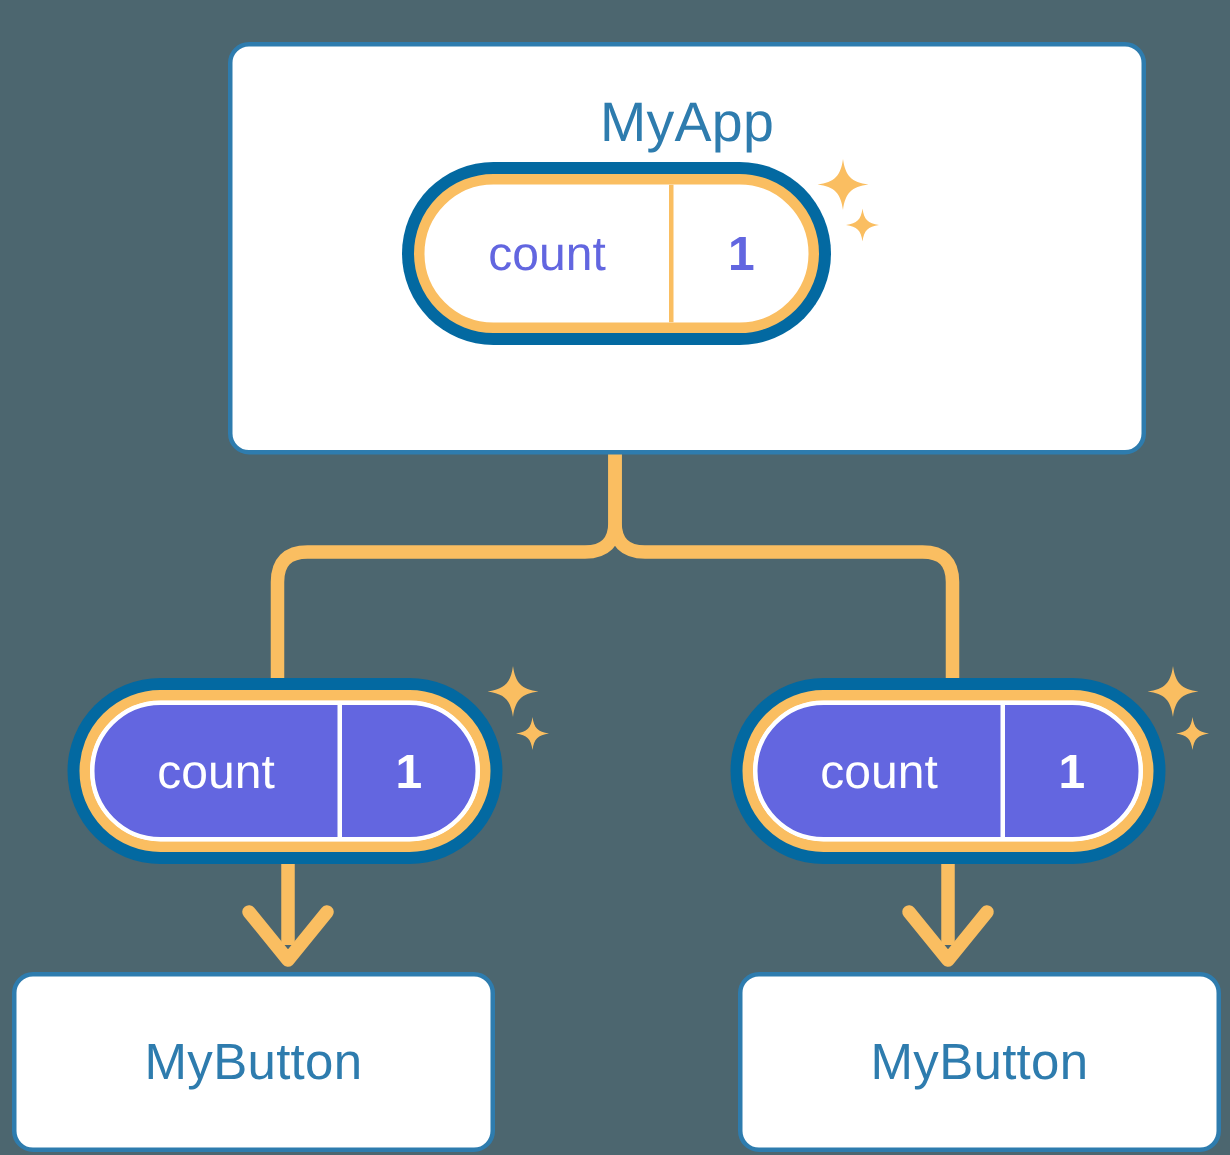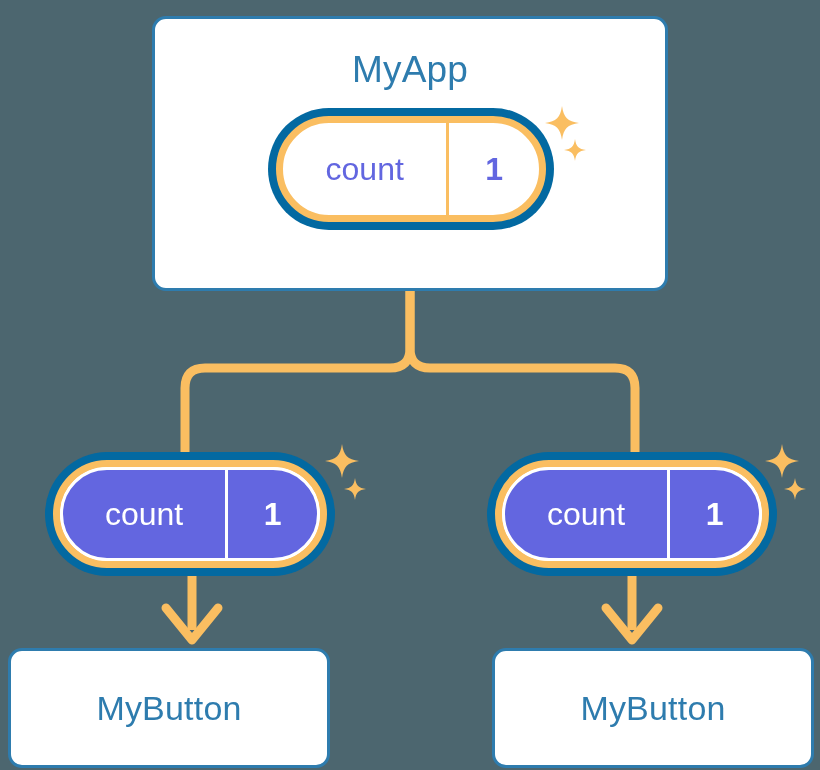--- a/index.html
+++ b/index.html
@@ -32,22 +32,22 @@
   
   .card {
     position: absolute;
     background: #ffffff;
     border: 3px solid #2e7cae;
     border-radius: 14px;
     box-sizing: border-box;
   }
   #app-card {
     left: 152px;
-    top: 16px;
-    width: 516px;
+    top: 28px;
+    width: 612px;
     height: 275px;
   }
   .card-title {
     text-align: center;
     color: #2e7cae;
     font-size: 37px;
     font-weight: 400;
     letter-spacing: 0.2px;
     margin-top: 30px;
   }

